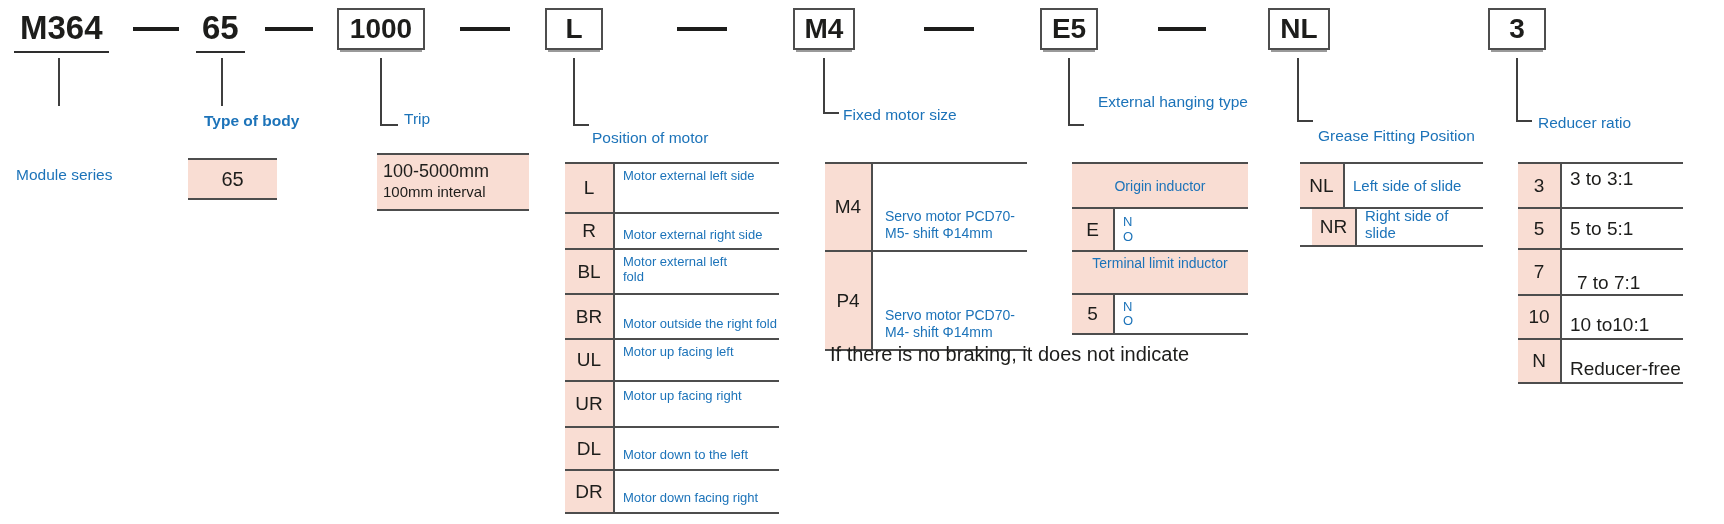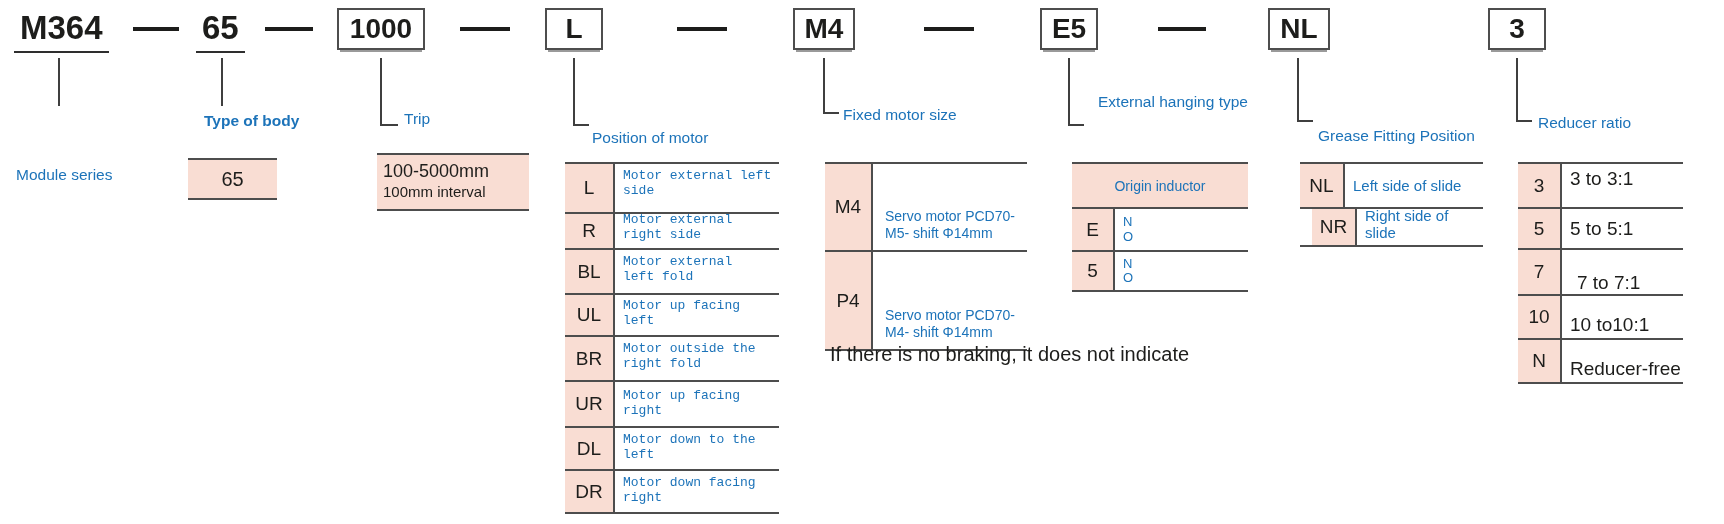--- a/index.html
+++ b/index.html
@@ -27,21 +27,21 @@
   .pinkbox .sub { font-size:15px; }
 
   
   .otable { position:absolute; border-top:2px solid #4d4d4d; }
   .trow { display:flex; border-bottom:2px solid #4d4d4d; }
   .ccell { background:#f9ddd3; border-right:2px solid #4d4d4d; display:flex; align-items:center; justify-content:center; font-size:19px; color:#1d1d1b; flex:none; }
   .dcell { display:flex; align-items:center; color:#1c73b9; padding-left:8px; }
   .band { background:#f9ddd3; border-bottom:2px solid #4d4d4d; color:#1c73b9; display:flex; justify-content:center; font-size:14px; }
 
   
-  .pm .dcell { font-size:13px; line-height:1.15;font-family:Liberation Mono, monospace; }
+  .pm .dcell { font-size:13px; line-height:1.15; }
   .pm .trow:nth-child(1) .dcell { align-items:flex-start; padding-top:5px; }
   .pm .trow:nth-child(2) .dcell { align-items:flex-end; padding-bottom:5px; }
   .pm .trow:nth-child(3) .dcell { align-items:flex-start; padding-top:5px; }
   .pm .trow:nth-child(4) .dcell { align-items:flex-end; padding-bottom:6px; }
   .pm .trow:nth-child(5) .dcell { align-items:flex-start; padding-top:5px; }
   .pm .trow:nth-child(6) .dcell { align-items:flex-start; padding-top:7px; }
   .pm .trow:nth-child(7) .dcell { align-items:flex-end; padding-bottom:6px; }
   .pm .trow:nth-child(8) .dcell { align-items:flex-end; padding-bottom:6px; }
 
   
@@ -123,27 +123,27 @@
       <div class="dcell" style="width:164px;">Motor external left side</div>
     </div>
     <div class="trow" style="height:36px;">
       <div class="ccell" style="width:50px;">R</div>
       <div class="dcell" style="width:164px;">Motor external right side</div>
     </div>
     <div class="trow" style="height:45px;">
       <div class="ccell" style="width:50px;">BL</div>
       <div class="dcell" style="width:164px;max-width:130px;flex-wrap:wrap;">Motor external left fold</div>
     </div>
+    <div class="trow" style="height:45px;">
+      <div class="ccell" style="width:50px;">BR</div>
+      <div class="dcell" style="width:164px;">Motor outside the right fold</div>
+    </div>
     <div class="trow" style="height:42px;">
       <div class="ccell" style="width:50px;">UL</div>
       <div class="dcell" style="width:164px;">Motor up facing left</div>
-    </div>
-    <div class="trow" style="height:45px;">
-      <div class="ccell" style="width:50px;">BR</div>
-      <div class="dcell" style="width:164px;">Motor outside the right fold</div>
     </div>
     <div class="trow" style="height:46px;">
       <div class="ccell" style="width:50px;">UR</div>
       <div class="dcell" style="width:164px;">Motor up facing right</div>
     </div>
     <div class="trow" style="height:43px;">
       <div class="ccell" style="width:50px;">DL</div>
       <div class="dcell" style="width:164px;">Motor down to the left</div>
     </div>
     <div class="trow" style="height:43px;">
@@ -172,20 +172,21 @@
 
   <div class="otable eh" style="left:1072px;top:162px;width:176px;">
     <div class="band band1" style="height:45px;">Origin inductor</div>
     <div class="trow" style="height:43px;">
       <div class="ccell" style="width:43px;">E</div>
       <div class="dcell" style="width:133px;">
         <span>N</span>
         <span>O</span>
       </div>
     </div>
+    <div class="band band2" style="height:43px;">Terminal limit inductor</div>
     <div class="trow" style="height:40px;">
       <div class="ccell" style="width:43px;">5</div>
       <div class="dcell" style="width:133px;">
         <span>N</span>
         <span>O</span>
       </div>
     </div>
   </div>
 
   <div class="otable gf" style="left:1300px;top:162px;width:183px;">

